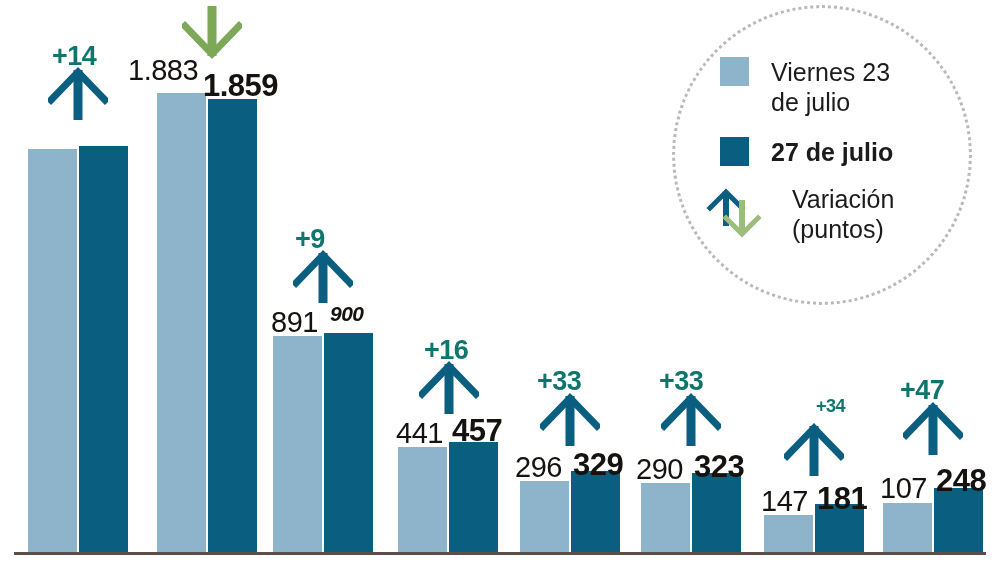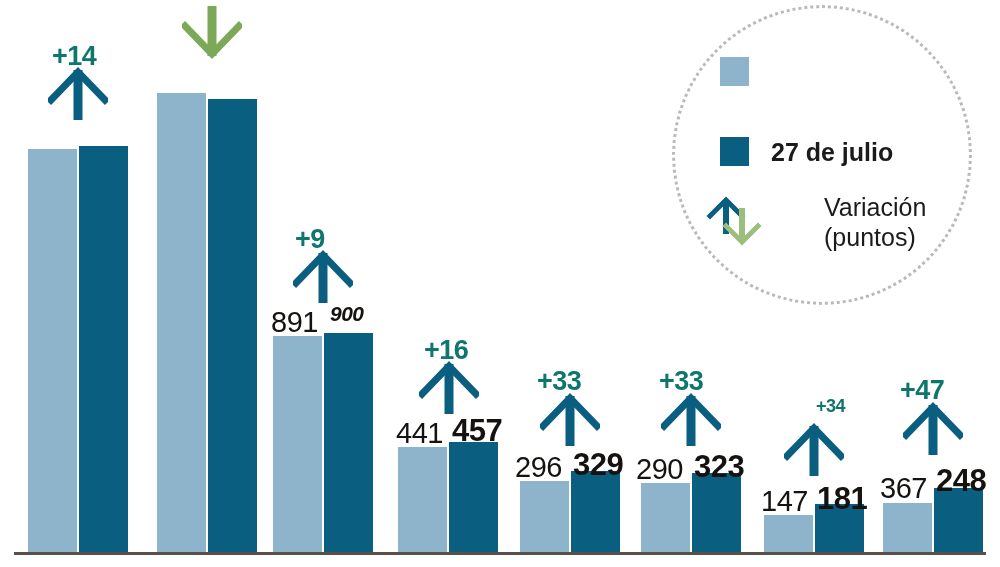--- a/index.html
+++ b/index.html
@@ -104,21 +104,21 @@
     color: #1b1b1b;
     font-size: 25px;
     line-height: 30px;
     white-space: pre-line;
   }
   .legend-text.bold { font-weight: 700; }
   .legend-text.reg  { font-weight: 400; }
 
   #legend-row-1 { left: 48px; top: 52px; }
   #legend-row-2 { left: 48px; top: 132px; }
-  #legend-row-3 { left: 34px; top: 185px; gap: 32px; }
+  #legend-row-3 { left: 34px; top: 177px; }
 
   #legend-row-1 .legend-text,
   #legend-row-3 .legend-text { margin-left: 22px; }
   #legend-row-2 .legend-text { margin-left: 22px; }
   #legend-row-3 .legend-text { margin-left: 30px; margin-top: 2px; }
 
   .legend-arrows {
     position: relative;
     width: 56px;
     height: 62px;
@@ -135,20 +135,22 @@
   <div class="dlabel up" style="left:52px; top:41px; font-size:27px;">+14</div>
   <div class="arrow" style="left:48px; top:66px;">
     <svg width="60" height="56" viewBox="0 0 60 56">
       <path d="M30 4 L30 54" stroke="#0A5F80" stroke-width="9" fill="none"></path>
       <path d="M3 34 L30 6 L57 34" stroke="#0A5F80" stroke-width="7" fill="none" stroke-linecap="square" stroke-linejoin="miter"></path>
     </svg>
   </div>
 
   <div class="bar light" style="left:157px; width:49px; height:459px;"></div>
   <div class="bar dark" style="left:208px; width:49px; height:453px;"></div>
+  <div class="vlabel prev" style="left:128px; top:54px; font-size:29px;">1.883</div>
+  <div class="vlabel curr" style="left:203px; top:68px; font-size:31px;">1.859</div>
   <div class="dlabel down" style="left:181px; top:-24px; font-size:27px;">-24</div>
   <div class="arrow" style="left:182px; top:4px;">
     <svg width="60" height="56" viewBox="0 0 60 56">
       <path d="M30 2 L30 52" stroke="#7DA857" stroke-width="9" fill="none"></path>
       <path d="M3 22 L30 50 L57 22" stroke="#7DA857" stroke-width="7" fill="none" stroke-linecap="square" stroke-linejoin="miter"></path>
     </svg>
   </div>
 
   <div class="bar light" style="left:273px; width:49px; height:216px;"></div>
   <div class="bar dark" style="left:324px; width:49px; height:219px;"></div>
@@ -205,37 +207,39 @@
   <div class="dlabel up" style="left:816px; top:396px; font-size:18px;">+34</div>
   <div class="arrow" style="left:784px; top:422px;">
     <svg width="60" height="56" viewBox="0 0 60 56">
       <path d="M30 4 L30 54" stroke="#0A5F80" stroke-width="9" fill="none"></path>
       <path d="M3 34 L30 6 L57 34" stroke="#0A5F80" stroke-width="7" fill="none" stroke-linecap="square" stroke-linejoin="miter"></path>
     </svg>
   </div>
 
   <div class="bar light" style="left:883px; width:49px; height:49px;"></div>
   <div class="bar dark" style="left:934px; width:49px; height:64px;"></div>
-  <div class="vlabel prev" style="left:880px; top:472px; font-size:29px;">367</div>
+  <div class="vlabel prev" style="left:880px; top:472px; font-size:29px;">107</div>
   <div class="vlabel curr" style="left:936px; top:463px; font-size:31px;">248</div>
   <div class="dlabel up" style="left:900px; top:375px; font-size:27px;">+47</div>
   <div class="arrow" style="left:903px; top:401px;">
     <svg width="60" height="56" viewBox="0 0 60 56">
       <path d="M30 4 L30 54" stroke="#0A5F80" stroke-width="9" fill="none"></path>
       <path d="M3 34 L30 6 L57 34" stroke="#0A5F80" stroke-width="7" fill="none" stroke-linecap="square" stroke-linejoin="miter"></path>
     </svg>
   </div>
 
   <div class="baseline"></div>
 
   <div id="legend">
     <div class="legend-circle"></div>
 
     <div class="legend-row" id="legend-row-1">
       <span class="swatch light"></span>
+      <span class="legend-text reg">Viernes 23
+de julio</span>
     </div>
 
     <div class="legend-row" id="legend-row-2">
       <span class="swatch dark"></span>
       <span class="legend-text bold">27 de julio</span>
     </div>
 
     <div class="legend-row" id="legend-row-3">
       <span class="legend-arrows">
         <svg width="56" height="62" viewBox="0 0 56 62">

